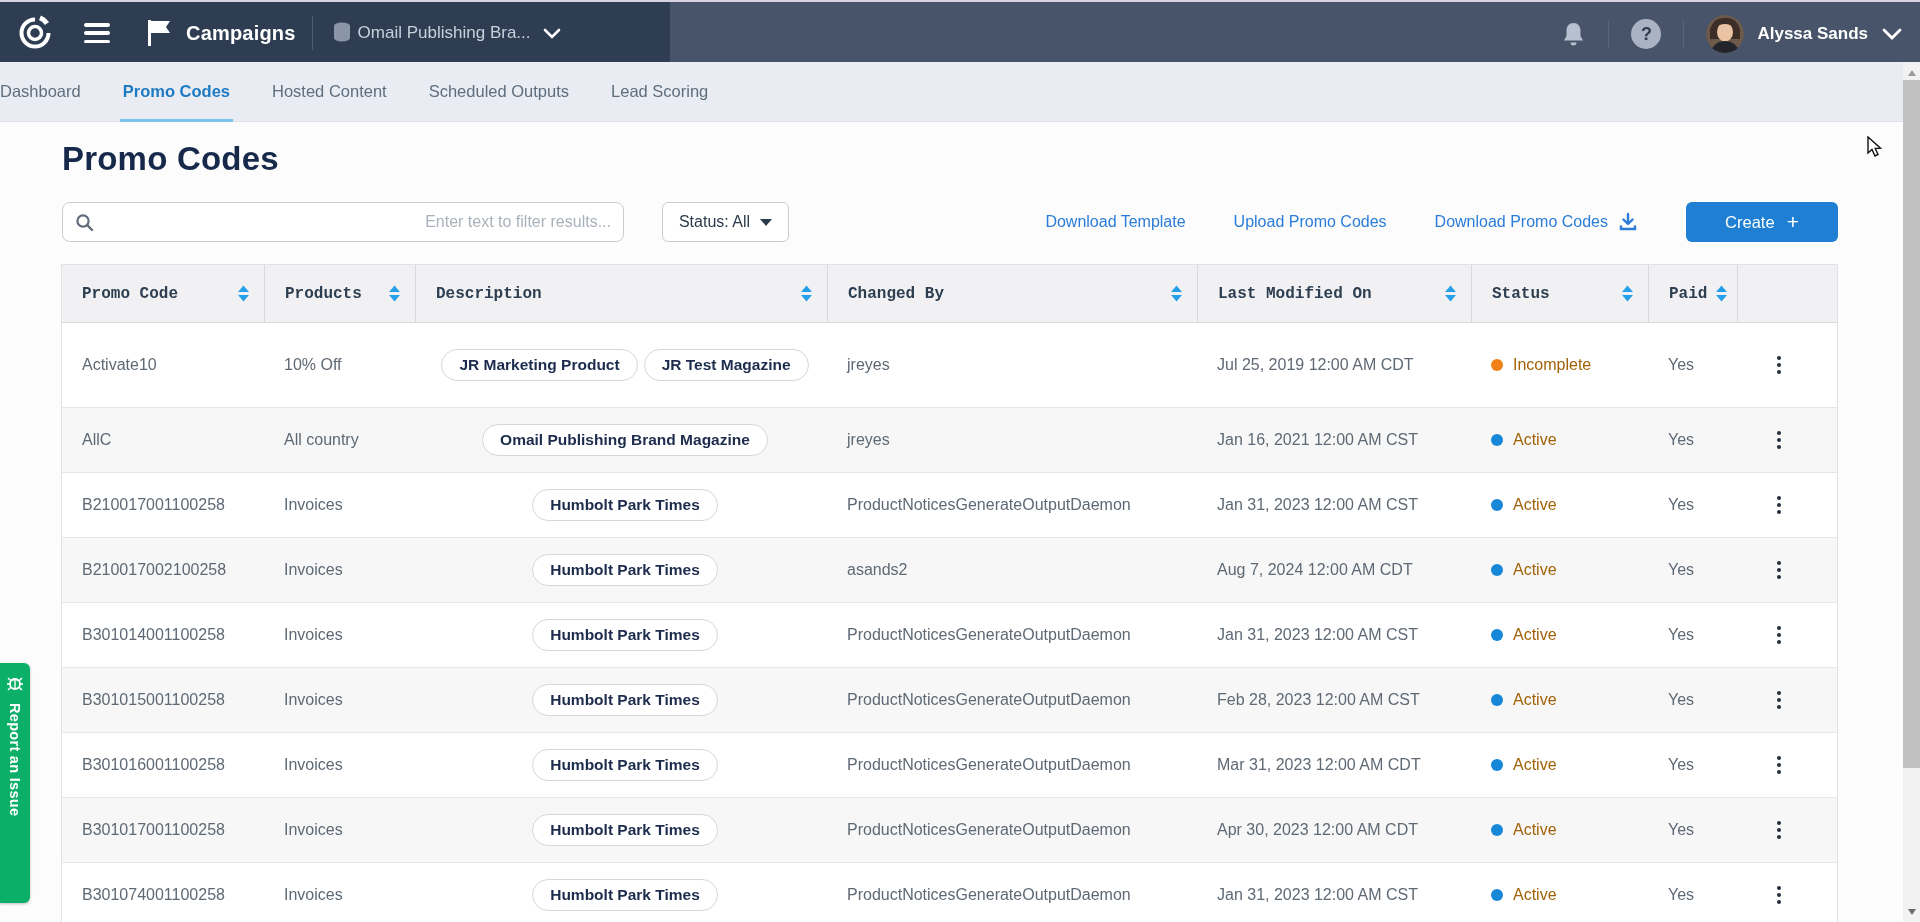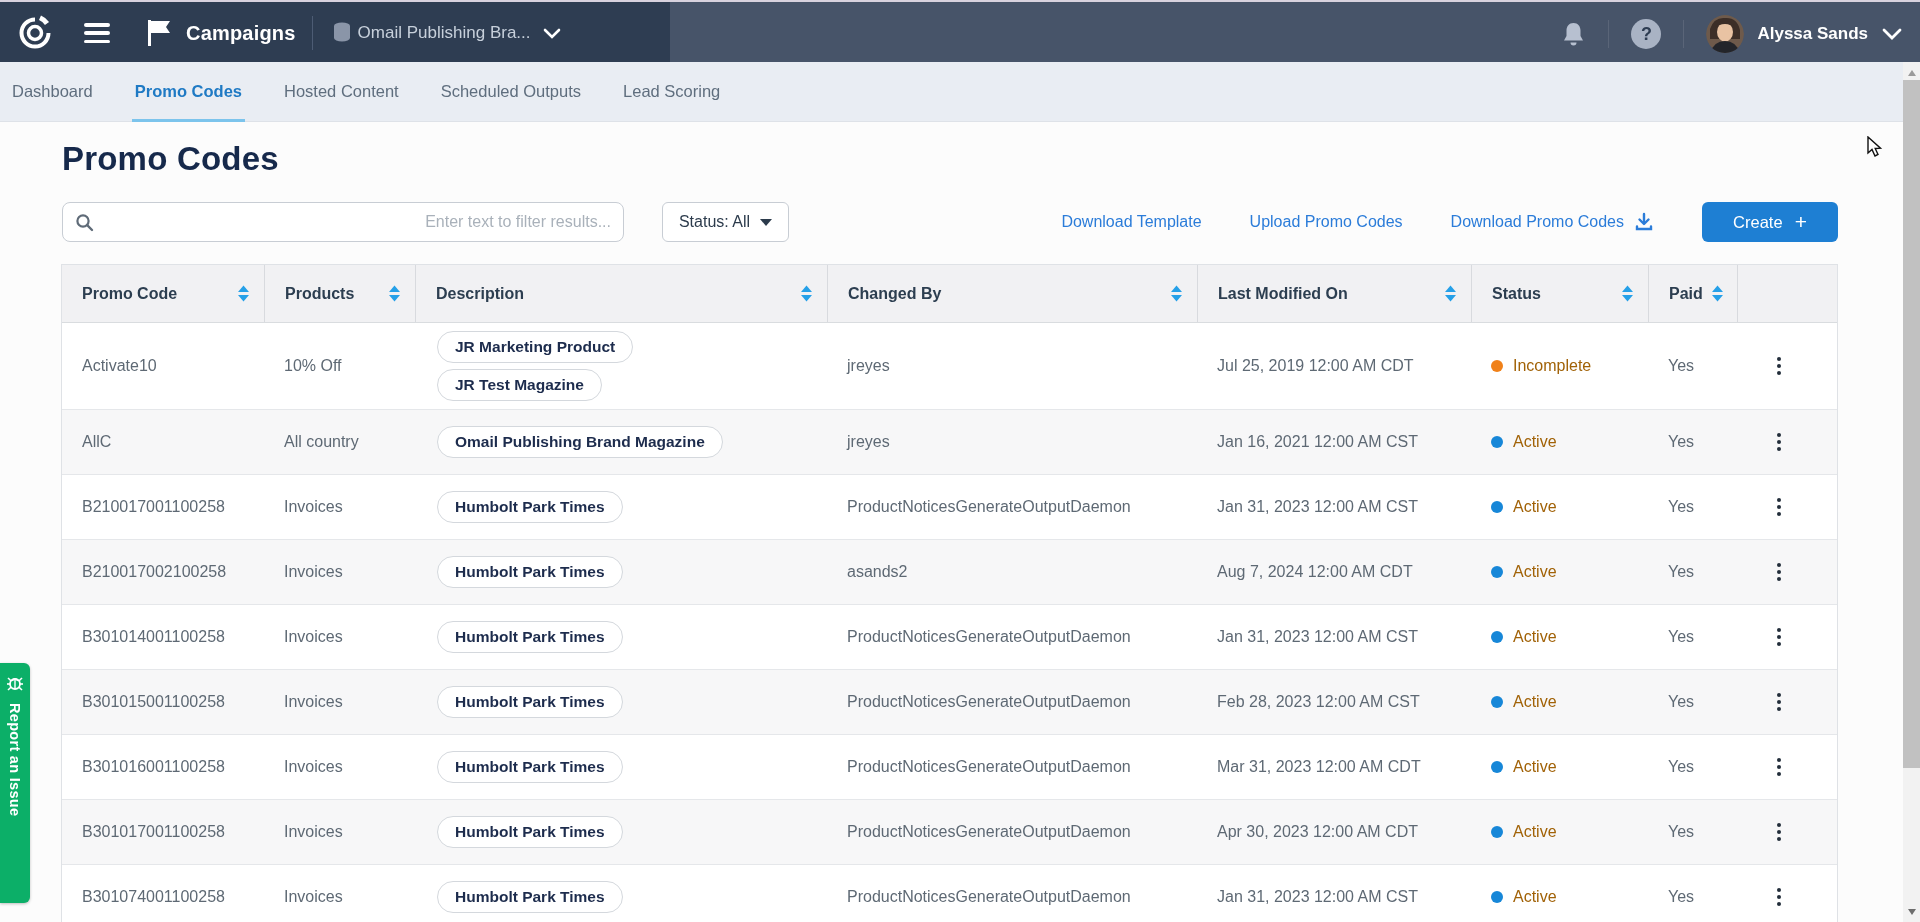--- a/index.html
+++ b/index.html
@@ -21,50 +21,50 @@
 
   .topbar-right { position:absolute; right:0; top:2px; height:60px; display:flex; align-items:center; padding-right:18px; }
   .tbr-divider { width:1px; height:28px; background:#5a6578; margin:0 22px; }
   .bell { cursor:pointer; display:flex; }
   .help-circle { width:30px; height:30px; border-radius:50%; background:#a9b3c4; color:#2e3d52; font-size:18px; font-weight:700; display:flex; align-items:center; justify-content:center; cursor:pointer; }
   .avatar { width:38px; height:38px; border-radius:50%; overflow:hidden; cursor:pointer; flex:0 0 auto; }
   .user-name { margin-left:13px; color:#fff; font-size:17px; font-weight:700; }
   .user-chev { margin-left:14px; cursor:pointer; display:flex; }
 
   
-  .subnav { position:absolute; left:0; top:62px; width:1920px; height:60px; background:#e9edf3; border-bottom:1px solid #dee2e8; display:flex; align-items:center; padding-left:12px; }
+  .subnav { position:absolute; left:0; top:62px; width:1920px; height:60px; background:#e9edf3; border-bottom:1px solid #dee2e8; display:flex; align-items:center; padding-left:0; }
   .subnav .tab { font-size:16.5px; color:#5f6e7e; margin-right:42px; height:60px; display:flex; align-items:center; position:relative; cursor:pointer; }
   .subnav .tab.active { color:#1f7ac4; font-weight:700; }
   .subnav .tab.active::after { content:""; position:absolute; left:-3px; right:-3px; bottom:0; height:3px; background:#7cc4ec; }
 
   
   .page-title { position:absolute; left:62px; top:140px; font-size:33px; font-weight:800; color:#16294b; letter-spacing:.2px; }
   .search-box { position:absolute; left:62px; top:202px; width:562px; height:40px; background:#fff; border:1px solid #c8cdd4; border-radius:8px; display:flex; align-items:center; padding:0 12px; }
   .search-box input { border:none; outline:none; flex:1; margin-left:10px; font-size:16px; color:#3a4653; font-family:"Liberation Sans",sans-serif; background:transparent;text-align:right; }
   .search-box input::placeholder { color:#a9b1ba; }
   .status-select { position:absolute; left:662px; top:202px; width:127px; height:40px; background:#fff; border:1px solid #c8cdd4; border-radius:6px; display:flex; align-items:center; justify-content:center; gap:10px; font-size:16px; color:#2c3b4c; cursor:pointer; }
   .status-caret { width:0; height:0; border-left:6px solid transparent; border-right:6px solid transparent; border-top:7px solid #2c3b4c; }
   .toolbar-right { position:absolute; right:82px; top:202px; height:40px; display:flex; align-items:center; gap:48px; }
   .tb-link { color:#2b7cd9; font-size:16px; cursor:pointer; text-decoration:none; display:flex; align-items:center; gap:10px; }
-  .create-btn { width:136px; height:40px; background:#1e7fd3; border:none; border-radius:6px; color:#fff; font-size:16.5px; font-family:"Liberation Sans",sans-serif; display:flex; align-items:center; justify-content:center; gap:12px; cursor:pointer; }
+  .create-btn { width:152px; height:40px; background:#1e7fd3; border:none; border-radius:6px; color:#fff; font-size:16.5px; font-family:"Liberation Sans",sans-serif; display:flex; align-items:center; justify-content:center; gap:12px; cursor:pointer; }
   .create-plus { font-size:21px; font-weight:400; line-height:1; margin-top:-2px; }
 
   
   .table { position:absolute; left:61px; top:264px; width:1777px; border:1px solid #dfe2e6; background:#fff; }
   .grid-row { display:grid; grid-template-columns:202px 151px 412px 370px 274px 177px 89px auto; }
   .thead { height:58px; background:#f1f1f3; border-bottom:1px solid #d9dcdf; }
-  .th { display:flex; align-items:center; justify-content:space-between; padding:0 14px 0 20px; font-size:16px; font-weight:700; color:#2c3e50; cursor:pointer; }
+  .th { display:flex; align-items:center; justify-content:space-between; padding:0 14px 0 20px; font-size:16px; font-weight:700; color:#2c3e50; cursor:pointer;font-family:Liberation Mono, monospace; }
   .th + .th { border-left:1px solid #d8dade; }
   .th.no-sort { cursor:default; }
   .sort-ico { flex:0 0 auto; margin-left:8px; }
   .row { border-bottom:1px solid #e5e7ea; min-height:65px; background:#fff; }
   .row.stripe { background:#f7f7f8; }
   .row.tall { min-height:85px; }
   .cell { display:flex; align-items:center; padding:0 14px 0 20px; font-size:16px; color:#5e6974; overflow:hidden; }
-  .cell.products { flex-direction:column; align-items:flex-start; justify-content:center; gap:6px; padding:8px 14px 8px 22px; }
+  .cell.products { flex-direction:row; align-items:center; justify-content:center; gap:6px; padding:8px 14px 8px 22px; }
   .pill { display:inline-block; border:1px solid #d4d8dd; border-radius:18px; padding:6px 17px; background:#fff; color:#1d2c4d; font-size:15.5px; font-weight:600; white-space:nowrap; }
   .status-dot { width:12px; height:12px; border-radius:50%; margin-right:10px; flex:0 0 auto; }
   .cell.status { color:#a16207; }
   .kebab { margin-left:auto; margin-right:36px; display:flex; flex-direction:column; gap:3px; cursor:pointer; padding:6px; }
   .kebab i { width:4px; height:4px; border-radius:50%; background:#222d3a; display:block; }
 
   
   .report-tab { position:absolute; left:0; top:663px; width:30px; height:240px; background:#0caf68; border-radius:0 6px 6px 0; display:flex; flex-direction:column; align-items:center; padding-top:10px; cursor:pointer; box-shadow:0 1px 3px rgba(0,0,0,.25); }
   .report-label { writing-mode:vertical-rl; color:#fff; font-size:14.5px; font-weight:700; margin-top:10px; letter-spacing:.3px; }
 

